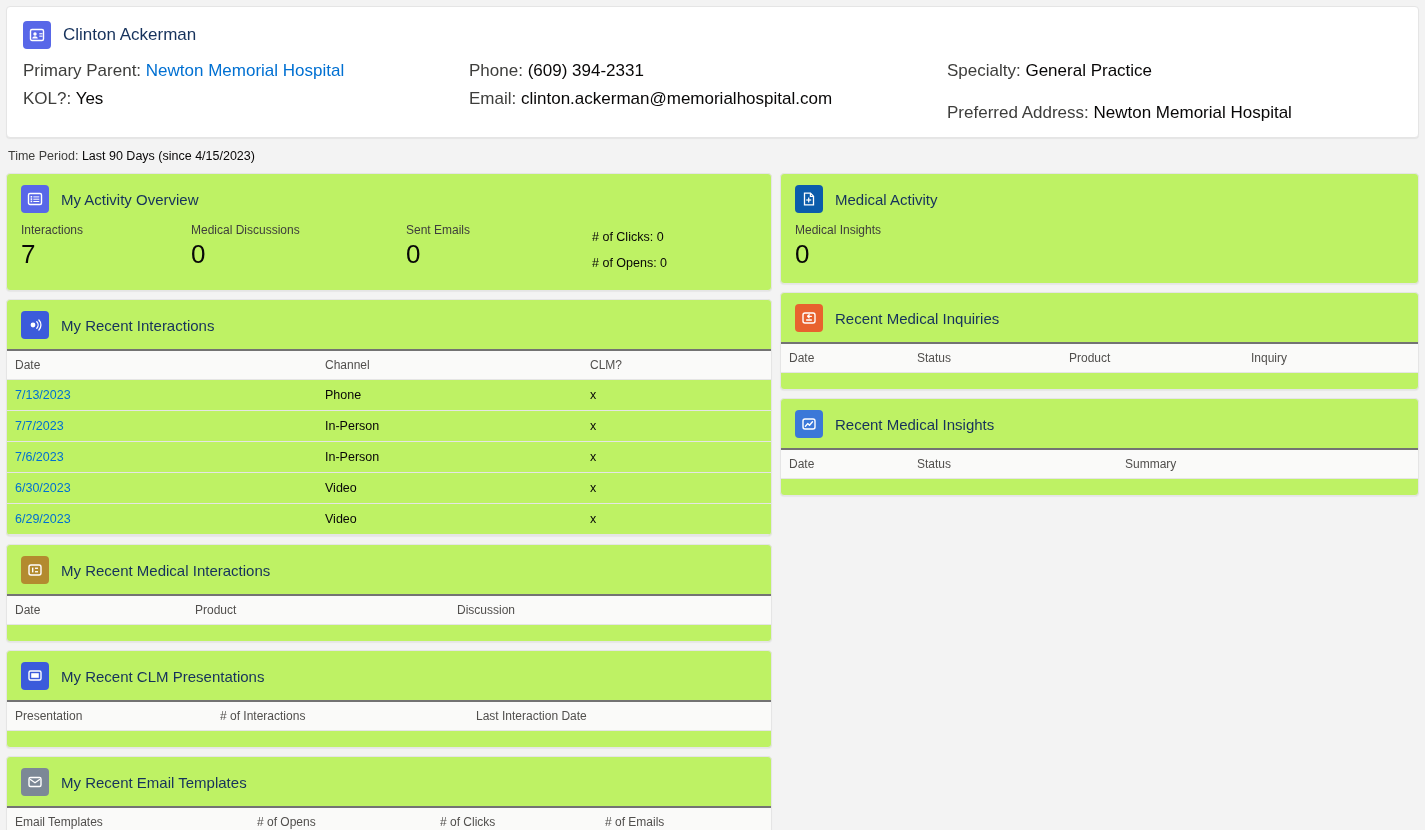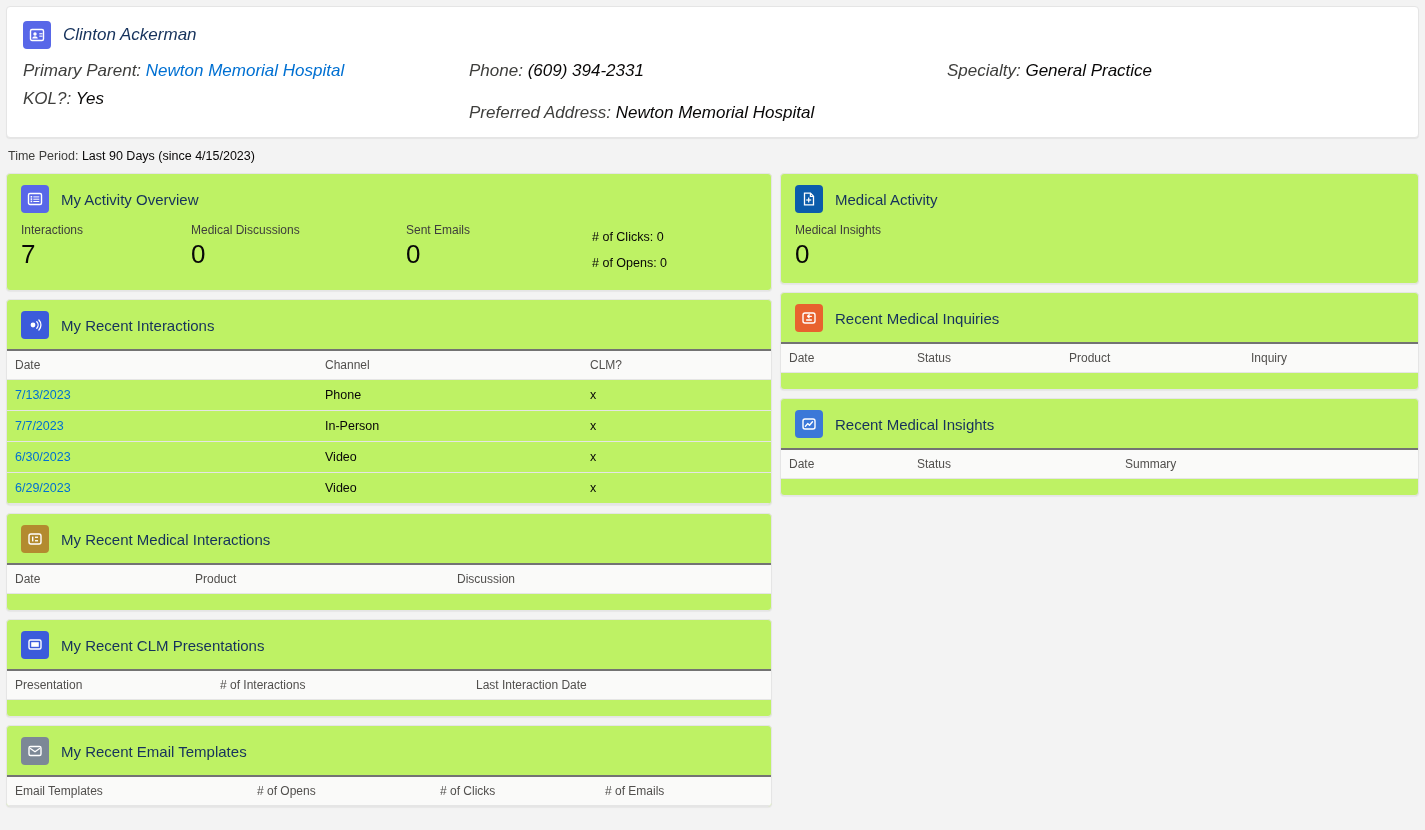--- a/index.html
+++ b/index.html
@@ -14,21 +14,20 @@
   .page { width: 1425px; height: 830px; position: relative; padding: 6px 6px 0 6px; }
 
   
   .header-card {
     background: #fff;
     border: 1px solid #e5e5e5;
     border-radius: 4px;
     box-shadow: 0 1px 1px rgba(0,0,0,.06);
     padding: 14px 16px 16px 16px;
     position: relative;
-    font-style: italic;
   }
   .hdr-title-row { display: flex; align-items: center; gap: 12px; }
   .icon-sq {
     width: 28px; height: 28px; border-radius: 4px;
     display: flex; align-items: center; justify-content: center;
     flex: 0 0 auto;
   }
   .icon-sq svg { display: block; }
   .ic-contact { background: #5867e8; }
   .ic-activity { background: #5867e8; }
@@ -152,20 +151,26 @@
         <div class="fld">
           <span class="fld-label">Specialty:</span>
           <span class="fld-value">General Practice</span>
         </div>
       </div>
 
       <div>
         <div class="fld">
           <span class="fld-label">KOL?:</span>
           <span class="fld-value">Yes</span>
+        </div>
+      </div>
+      <div class="col-b">
+        <div class="fld">
+          <span class="fld-label">Email:</span>
+          <span class="fld-value">clinton.ackerman@memorialhospital.com</span>
         </div>
       </div>
       <div class="col-c">
         <div class="fld fld-c2">
           <span class="fld-label">Preferred Address:</span>
           <span class="fld-value">Newton Memorial Hospital</span>
         </div>
       </div>
     </div>
   </div>
@@ -244,20 +249,25 @@
               <td class="link"><a href="#">7/13/2023</a></td>
               <td>Phone</td>
               <td>x</td>
             </tr>
             <tr>
               <td class="link"><a href="#">7/7/2023</a></td>
               <td>In-Person</td>
               <td>x</td>
             </tr>
             <tr>
+              <td class="link"><a href="#">7/6/2023</a></td>
+              <td>In-Person</td>
+              <td>x</td>
+            </tr>
+            <tr>
               <td class="link"><a href="#">6/30/2023</a></td>
               <td>Video</td>
               <td>x</td>
             </tr>
             <tr>
               <td class="link"><a href="#">6/29/2023</a></td>
               <td>Video</td>
               <td>x</td>
             </tr>
           </tbody>

